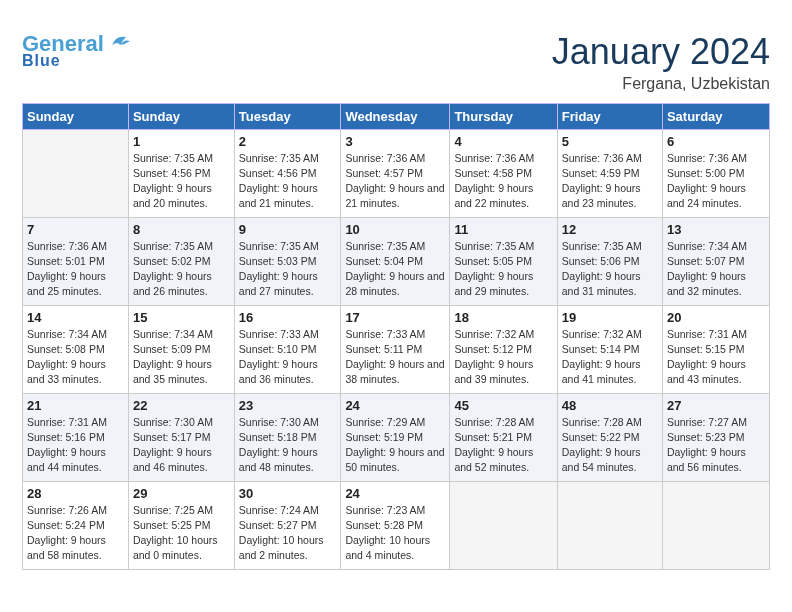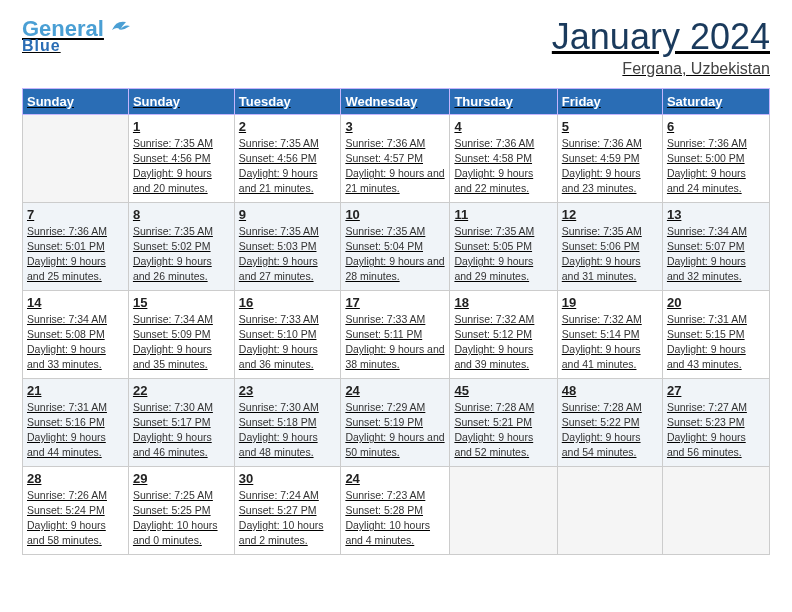--- a/index.html
+++ b/index.html
@@ -6,23 +6,22 @@
     body {
       font-family: Arial, sans-serif;
       background: #fff;
       width: 792px;
       height: 612px;
       overflow: hidden;
     }
     .page {
       width: 792px;
       height: 508px;
-      padding: 17px 22px 12px 22px;
+      padding: 32px 22px 12px 22px;
       background: #fff;
-      text-decoration: underline;
     }
     .header {
       display: flex;
       justify-content: space-between;
       align-items: flex-start;
       margin-bottom: 10px;
     }
     .logo {
       display: flex;
       flex-direction: column;

